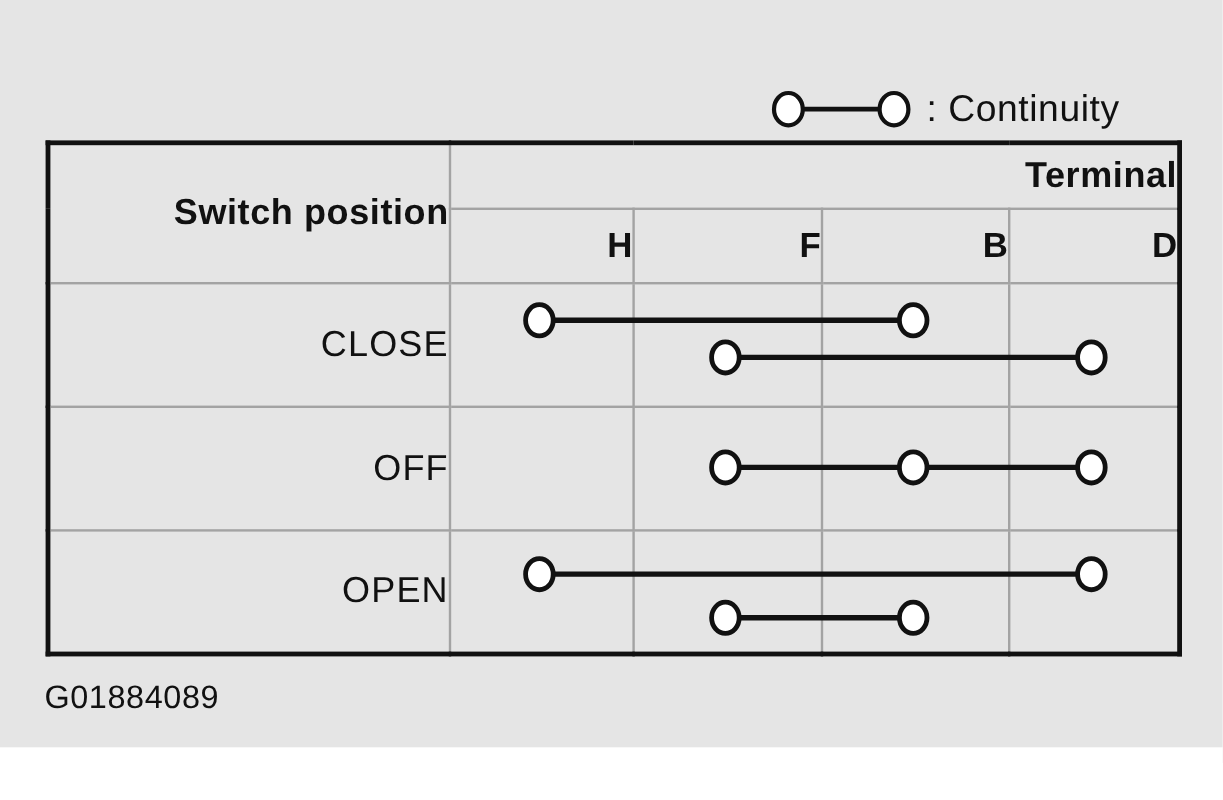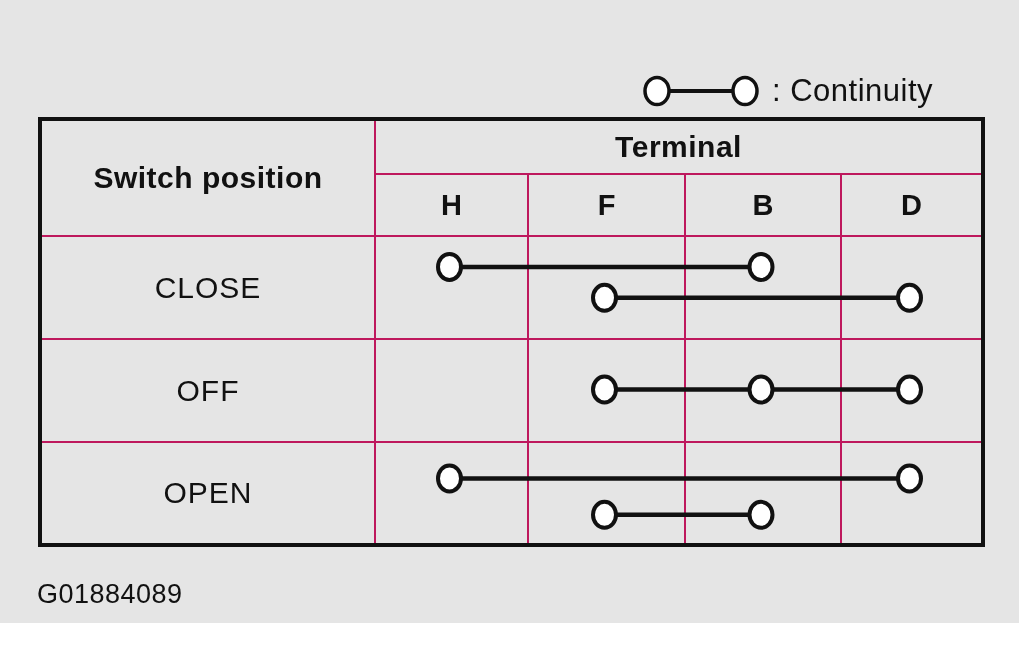--- a/index.html
+++ b/index.html
@@ -43,22 +43,22 @@
     height: 429px;
   }
   table.cont-table {
     border-collapse: collapse;
     table-layout: fixed;
     width: 943px;
     height: 429px;
     border: 4px solid #111111;
   }
   .cont-table th, .cont-table td {
-    border: 2px solid #be185d;
-    text-align: center;
+    border: 2px solid #a3a3a3;
+    text-align: right;
     vertical-align: middle;
     overflow: hidden;
   }
   .col-switch { width: 335px; }
   .col-h { width: 153px; }
   .col-f { width: 157px; }
   .col-b { width: 156px; }
   .col-d { width: 142px; }
 
   .hdr-terminal-row { height: 55px; }
@@ -86,21 +86,21 @@
     left: 0; top: 0;
     width: 943px;
     height: 429px;
     pointer-events: none;
   }
 
   
   .figure-id {
     position: absolute;
     left: 37px;
-    top: 579px;
+    top: 566px;
     font-size: 27px;
     font-weight: 400;
     letter-spacing: 0.5px;
     color: #111111;
   }
 </style>
 </head>
 <body>
 
 <div class="page">

